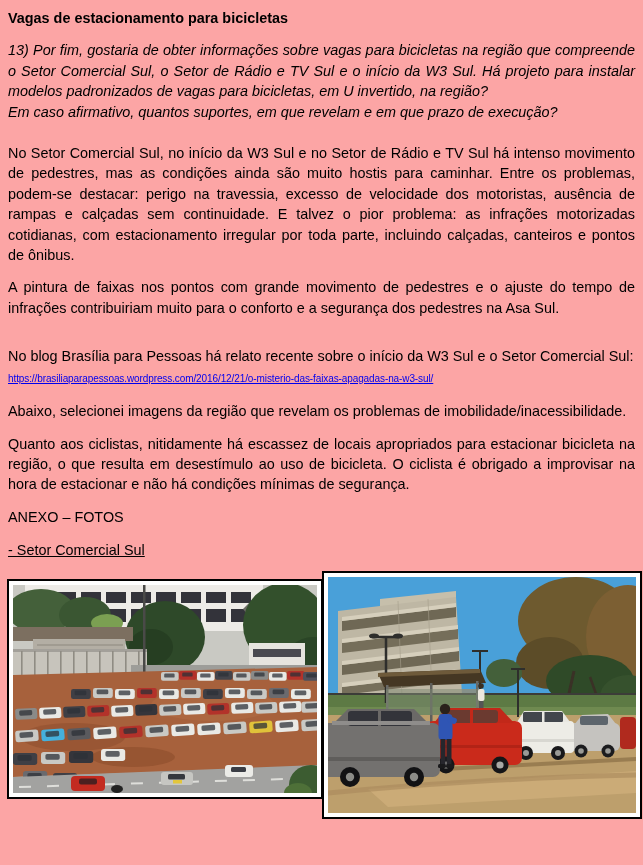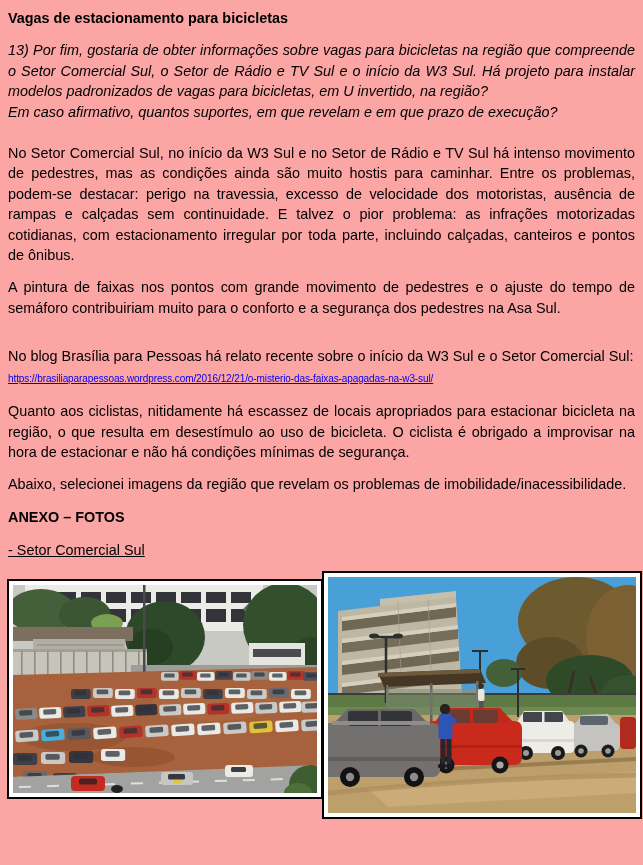--- a/index.html
+++ b/index.html
@@ -13,21 +13,21 @@
   .content p { margin:0 0 12px 0; text-align:justify; }
   .doc-title { font-weight:bold; text-align:left; margin:0 0 9px 0; }
   .p-q13 { margin-bottom:21px !important;font-style:italic; }
   .blog-block p { margin:0; }
   .blog-block { margin-bottom:12px;margin-top:28px; }
   a.doc-link {
     color:#0000EE; text-decoration:underline; white-space:nowrap;
     font-size:10px; letter-spacing:-0.1px;
   }
   .post-title { font-weight:bold; }
-  .annex-heading { text-align:right; font-weight:bold; margin:1px 0 13px 0 !important; }
+  .annex-heading { text-align:right; font-weight:normal; margin:1px 0 13px 0 !important; }
   .section-label { text-align:left; margin:0 0 9px 0 !important; }
   .section-label span { text-decoration:underline; }
   .photos { position:relative; width:643px; height:246px; }
   .photo-frame {
     position:absolute; box-sizing:border-box; background:#ffffff;
     border:2px solid #000; padding:4px; overflow:hidden;
   }
   .frame-left  { left:7px;   top:9px; width:316px; height:220px; }
   .frame-right { left:322px; top:1px; width:320px; height:248px; }
   .photo-frame svg { display:block; }
@@ -37,30 +37,30 @@
 
 <div class="page">
   <div class="content">
 
     <p class="doc-title">Vagas de estacionamento para bicicletas</p>
 
     <p class="p-q13"><span>13) Por fim, gostaria de obter informações sobre vagas para bicicletas na região que compreende o Setor Comercial Sul, o Setor de Rádio e TV Sul e o início da W3 Sul. Há projeto para instalar modelos padronizados de vagas para bicicletas, em U invertido, na região?</span><br><span>Em caso afirmativo, quantos suportes, em que revelam e em que prazo de execução?</span></p>
 
     <p>No Setor Comercial Sul, no início da W3 Sul e no Setor de Rádio e TV Sul há intenso movimento de pedestres, mas as condições ainda são muito hostis para caminhar. Entre os problemas, podem-se destacar: perigo na travessia, excesso de velocidade dos motoristas, ausência de rampas e calçadas sem continuidade. E talvez o pior problema: as infrações motorizadas cotidianas, com estacionamento irregular por toda parte, incluindo calçadas, canteiros e pontos de ônibus.</p>
 
-    <p>A pintura de faixas nos pontos com grande movimento de pedestres e o ajuste do tempo de semáforo contribuiriam muito para o conforto e a segurança dos pedestres na Asa Sul.</p>
+    <p>A pintura de faixas nos pontos com grande movimento de pedestres e o ajuste do tempo de infrações contribuiriam muito para o conforto e a segurança dos pedestres na Asa Sul.</p>
 
     <div class="blog-block">
       <p>No blog Brasília para Pessoas há relato recente sobre o início da W3 Sul e o Setor Comercial Sul:</p>
       <p><a class="doc-link" href="#" title="https://brasiliaparapessoas.wordpress.com/2016/12/21/o-misterio-das-faixas-apagadas-na-w3-sul/">https://brasiliaparapessoas.wordpress.com/2016/12/21/o-misterio-das-faixas-apagadas-na-w3-sul/</a></p>
     </div>
 
+    <p>Abaixo, selecionei imagens da região que revelam os problemas de imobilidade/inacessibilidade.</p>
+
     <p>Quanto aos ciclistas, nitidamente há escassez de locais apropriados para estacionar bicicleta na região, o que resulta em desestímulo ao uso de bicicleta. O ciclista é obrigado a improvisar na hora de estacionar e não há condições mínimas de segurança.</p>
-
-    <p>Abaixo, selecionei imagens da região que revelam os problemas de imobilidade/inacessibilidade.</p>
 
     <p class="annex-heading">ANEXO – FOTOS</p>
 
     <p class="section-label"><span>- Setor Comercial Sul</span></p>
   </div>
 
   <div class="photos">
 
     <div class="photo-frame frame-left">
       <svg width="304" height="208" viewBox="0 0 304 208" xmlns="http://www.w3.org/2000/svg">

